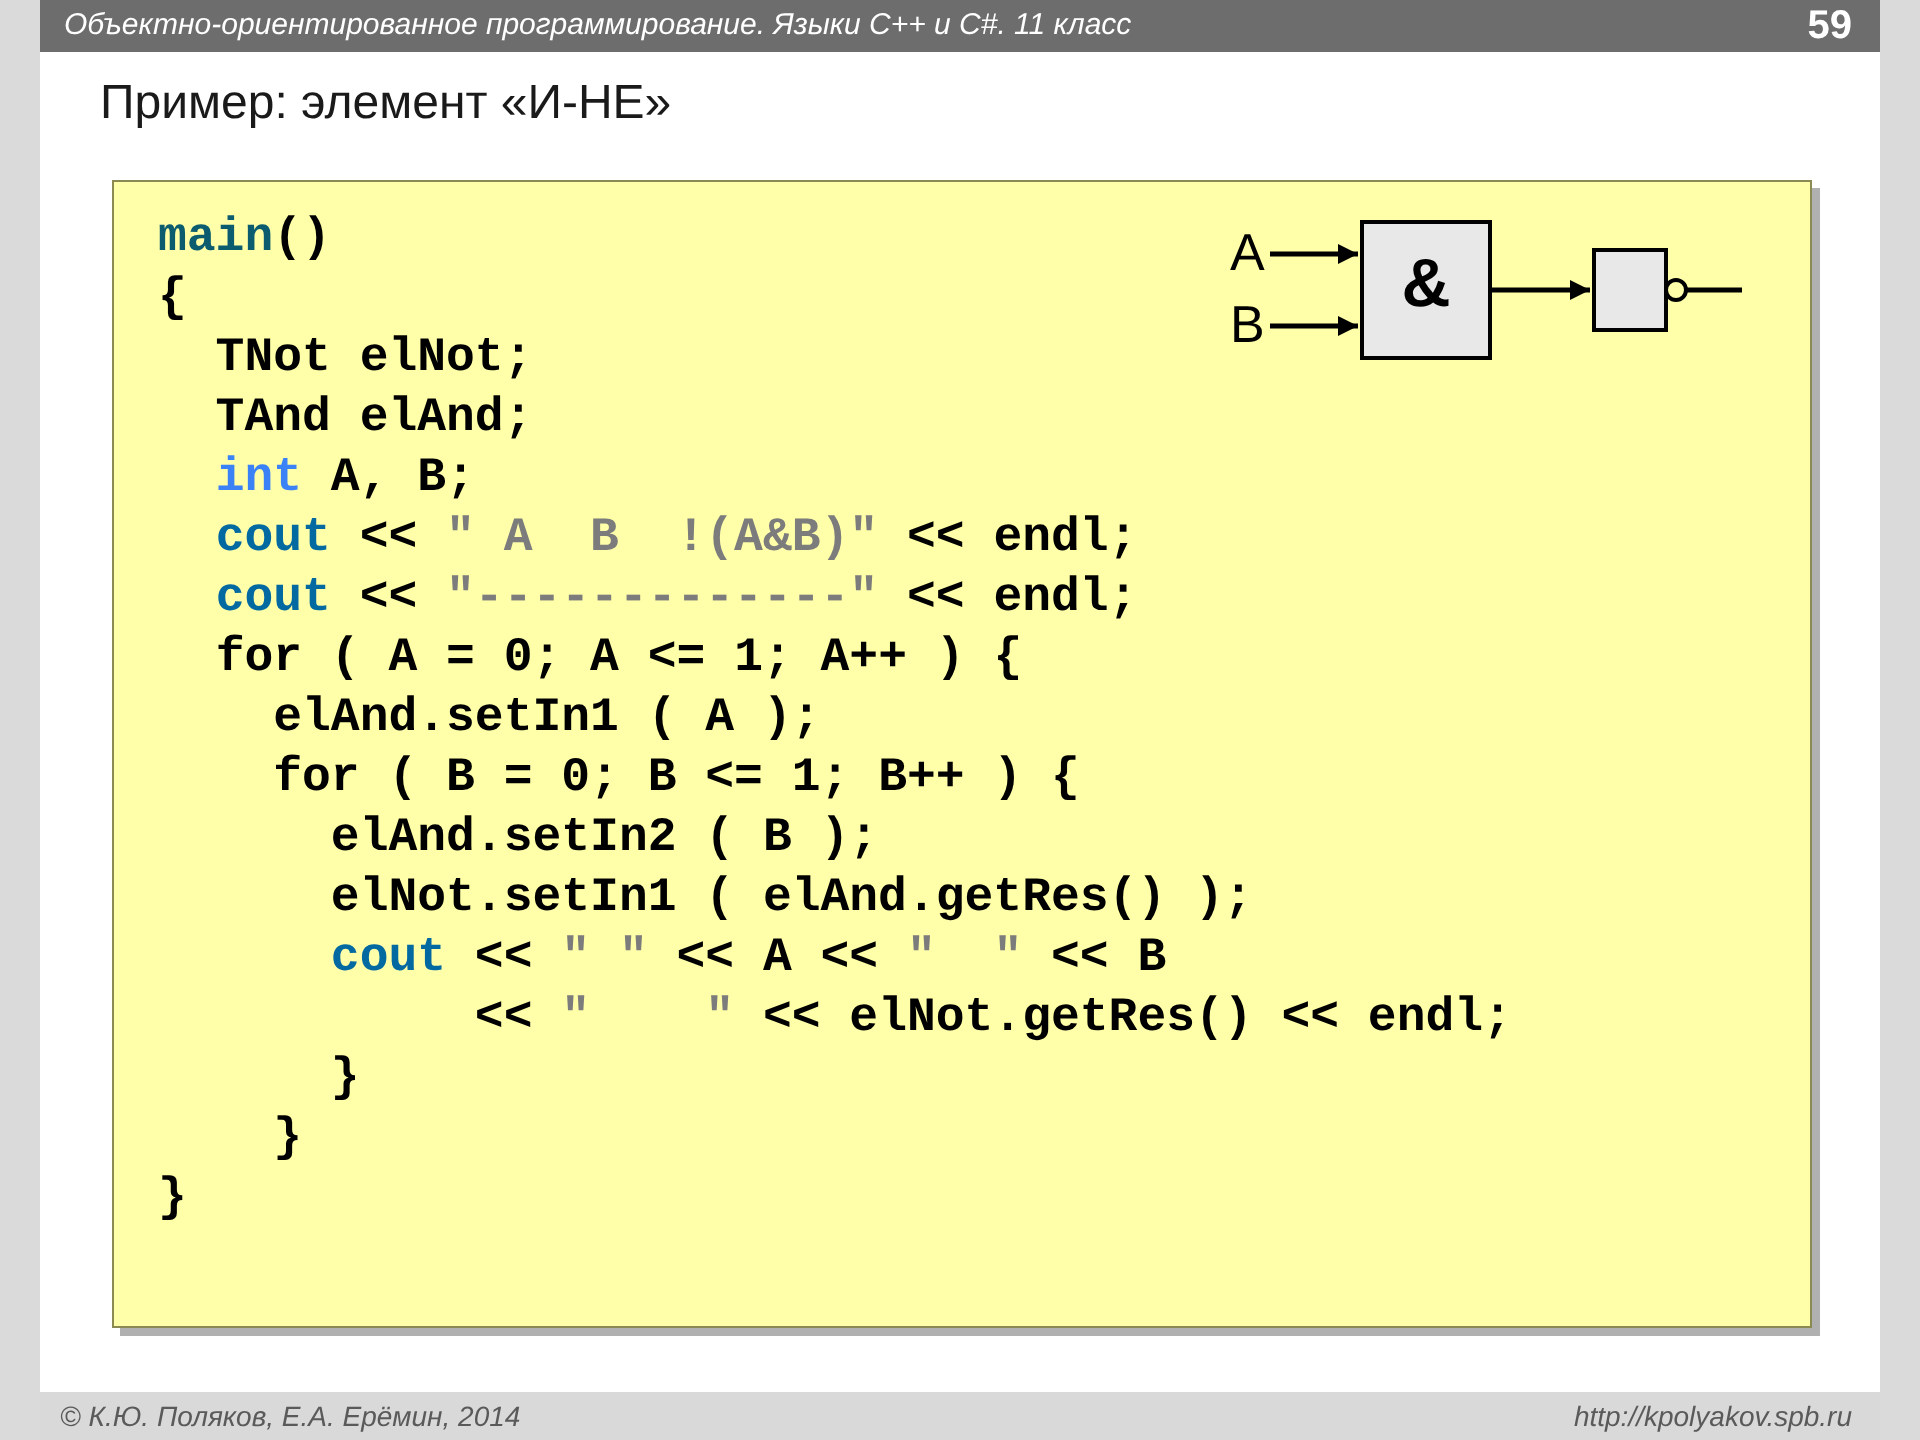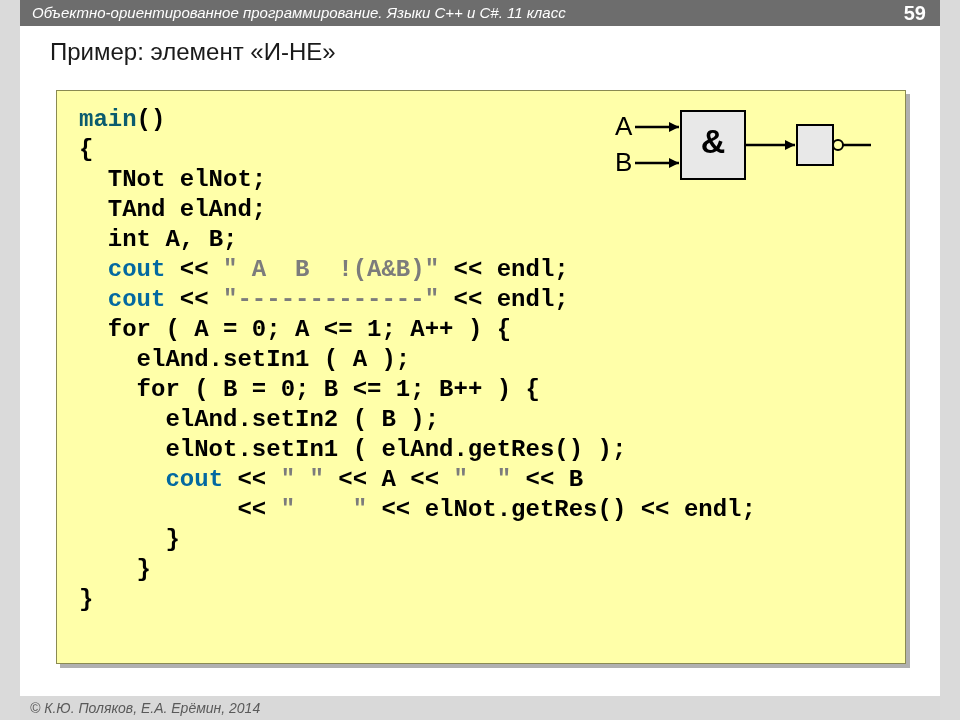--- a/index.html
+++ b/index.html
@@ -65,21 +65,21 @@
   .code {
     font-family: "Courier New", monospace;
     font-size: 24px;
     line-height: 30px;
     font-weight: bold;
     color: #000;
     white-space: pre;
     padding: 14px 18px 14px 22px;
   }
   .kw-main { color: #0b5c6e; }
-  .kw-int  { color: #000000; }
+  .kw-int  { color: #3b82f6; }
   .kw-cout { color: #0369a1; }
   .kw-for  { color: #000000; margin-top: 29px; }
   .str     { color: #7c7c7c; }
 
   .diagram {
     position: absolute;
     right: 26px;
     top: 14px;
     width: 280px;
     height: 90px;
@@ -152,15 +152,16 @@
         <rect x="198" y="20" width="36" height="40" fill="#e8e8e8" stroke="#000" stroke-width="2"></rect>
         <circle cx="239" cy="40" r="5" fill="#ffffa9" stroke="#000" stroke-width="2"></circle>
 
         <line x1="244" y1="40" x2="272" y2="40" stroke="#000" stroke-width="2.5"></line>
       </svg>
     </div>
   </div>
 
   <div class="footer">
     <span class="footer-left">© К.Ю. Поляков, Е.А. Ерёмин, 2014</span>
+    <span class="footer-right">http://kpolyakov.spb.ru</span>
   </div>
 
 </div>
 
 </body></html>

